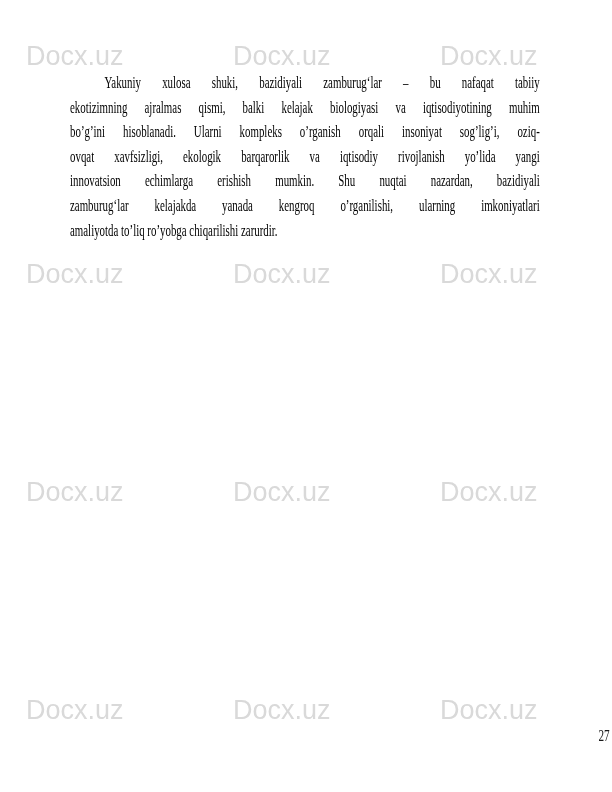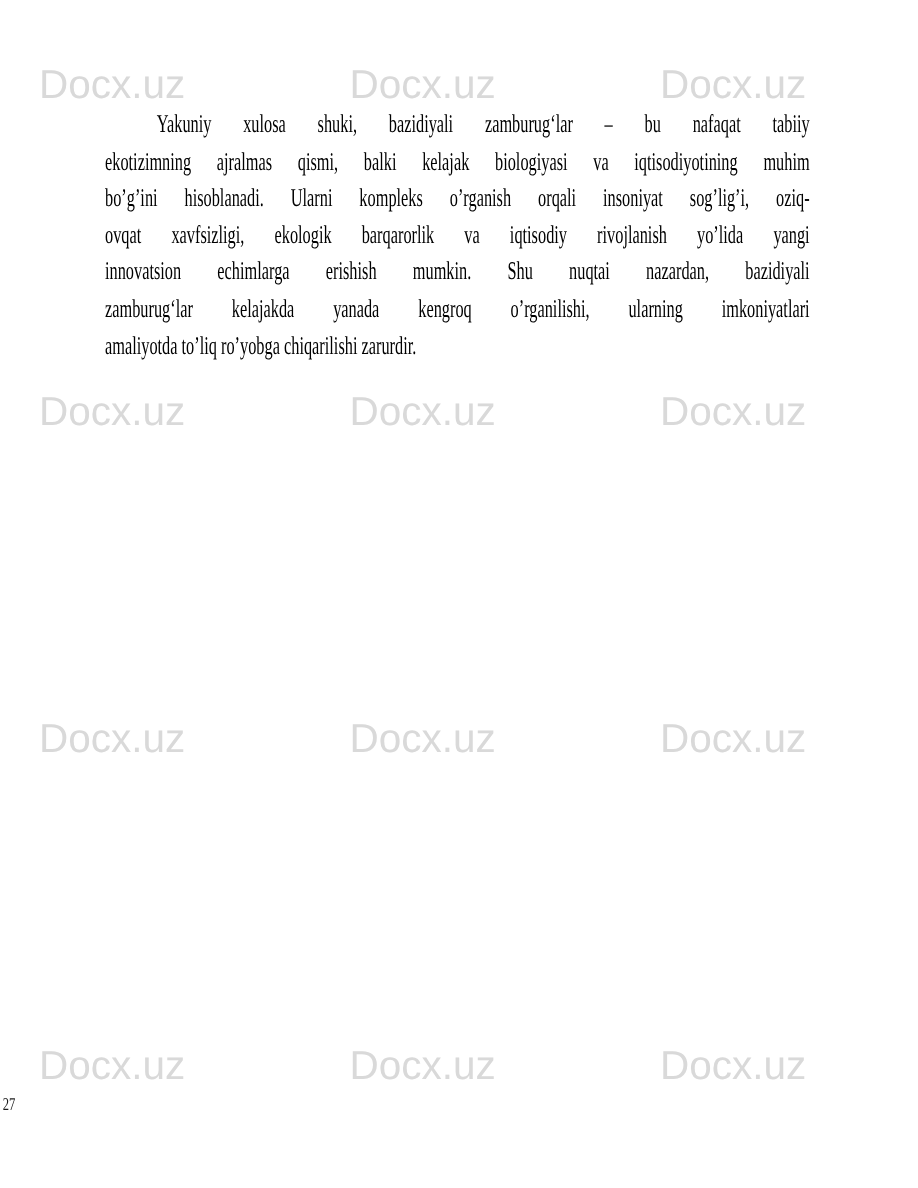--- a/index.html
+++ b/index.html
@@ -35,22 +35,22 @@
     text-align: justify;
     text-align-last: justify;
   }
   .pline.first { text-indent: 54px; }
   .pline.last { text-align-last: left; }
   .pageno {
     position: absolute;
     left: 0;
     right: 0;
     top: 730px;
-    text-align: left;
-    font-size: 12px;
+    text-align: right;
+    font-size: 16px;
     line-height: 12px;
     color: #1a1a1a;
   }
   .pageno .num {
     display: inline-block;
     transform: scaleX(0.7);
   }
 </style>
 </head>
 <body>

